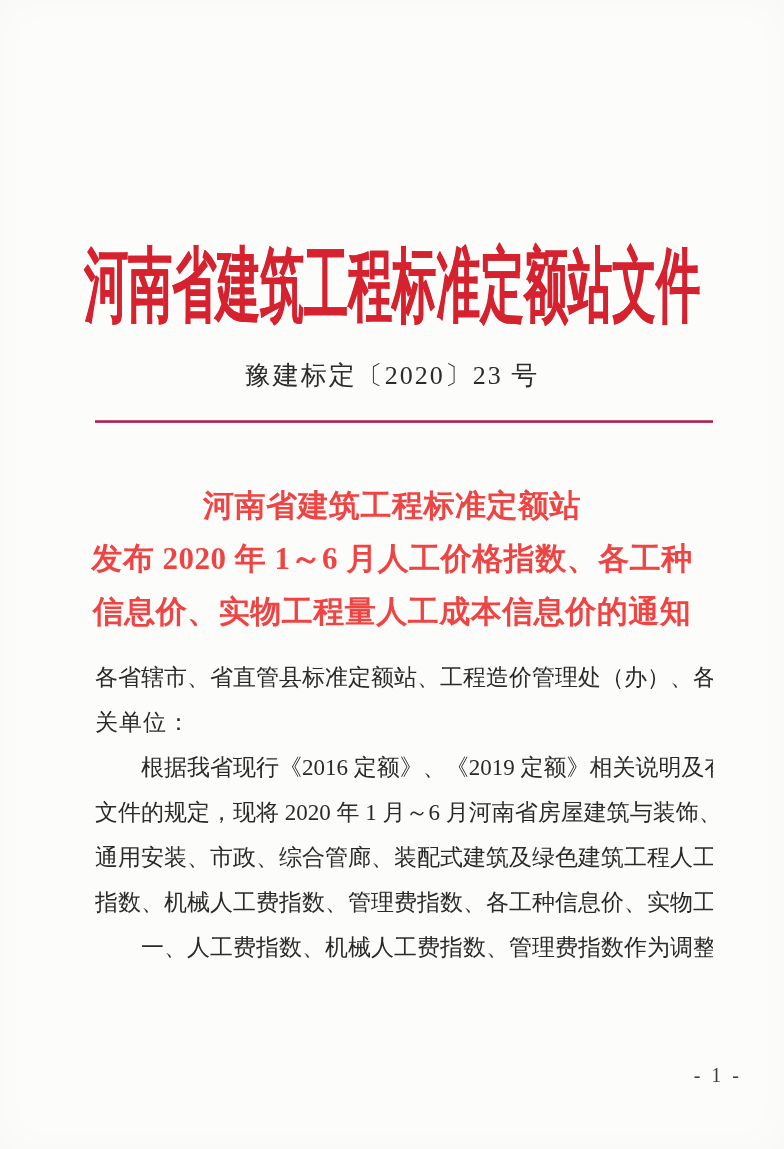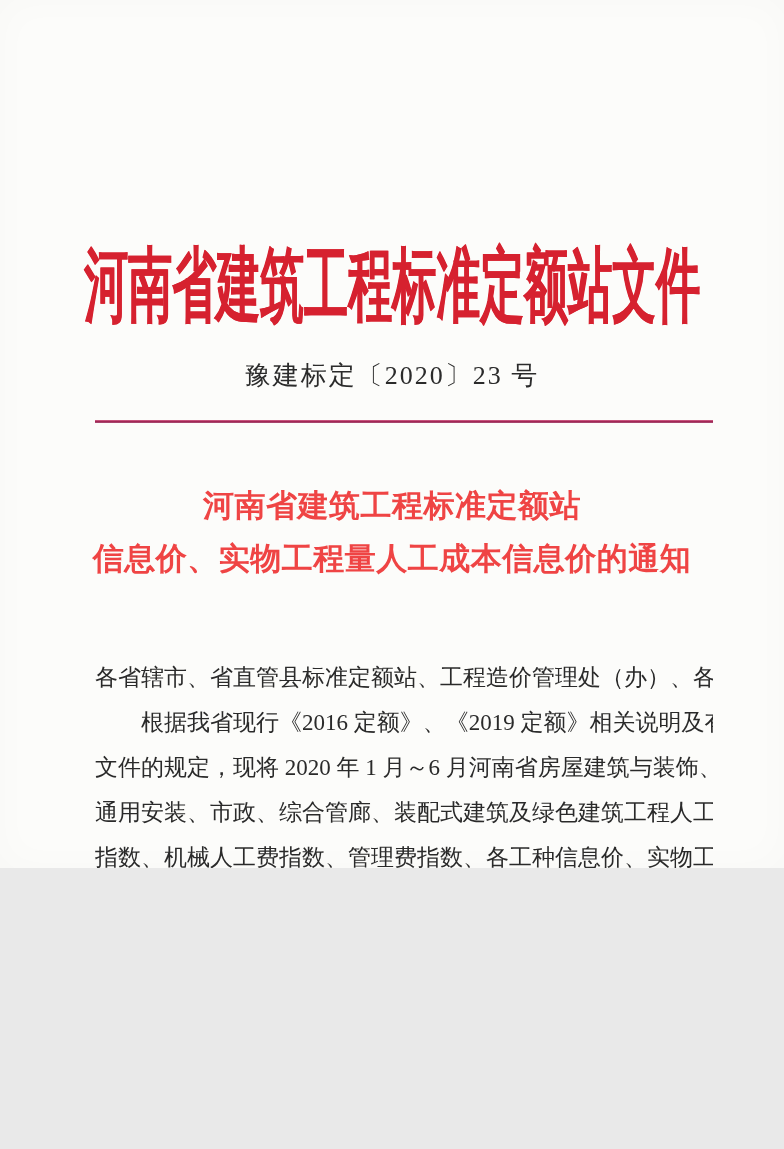--- a/index.html
+++ b/index.html
@@ -4,21 +4,21 @@
 <style>
   :root{
     --red:#d6212f;
     --line-red:#a62a56;
     --ink:#262626;
     --paper:#fcfcfa;
   }
   html,body{margin:0;padding:0;background:#e9e9e9;}
   .page{
     position:relative;
-    width:784px;height:868px;
+    width:784px;height:1149px;
     margin:0 auto;
     background:var(--paper);
     font-family:"Liberation Serif","DejaVu Serif",serif;
     color:var(--ink);
     overflow:hidden;
     box-shadow:inset 0 0 40px rgba(0,0,0,0.02);
   }
   .letterhead{
     position:absolute;top:232px;left:0;width:100%;
     text-align:center;
@@ -87,25 +87,27 @@
 <div class="page">
 
   <div class="letterhead">河南省建筑工程标准定额站文件</div>
 
   <div class="docnum">豫建标定〔2020〕23 号</div>
 
   <div class="divider"></div>
 
   <div class="notice-title">
     <div>河南省建筑工程标准定额站</div>
+    <div>发布 2020 年 1～6 月人工价格指数、各工种</div>
     <div>信息价、实物工程量人工成本信息价的通知</div>
   </div>
 
   <div class="doc-body">
     <div class="bline">各省辖市、省直管县标准定额站、工程造价管理处（办）、各有</div>
+    <div class="bline short">关单位：</div>
     <div class="bline indent">根据我省现行《2016 定额》、《2019 定额》相关说明及有关</div>
     <div class="bline">文件的规定，现将 2020 年 1 月～6 月河南省房屋建筑与装饰、</div>
     <div class="bline">通用安装、市政、综合管廊、装配式建筑及绿色建筑工程人工费</div>
     <div class="bline">指数、机械人工费指数、管理费指数、各工种信息价、实物工程</div>
     <div class="bline indent">一、人工费指数、机械人工费指数、管理费指数作为调整各</div>
   </div>
 
   <div class="pagenum">- 1 -</div>
 
 </div>

